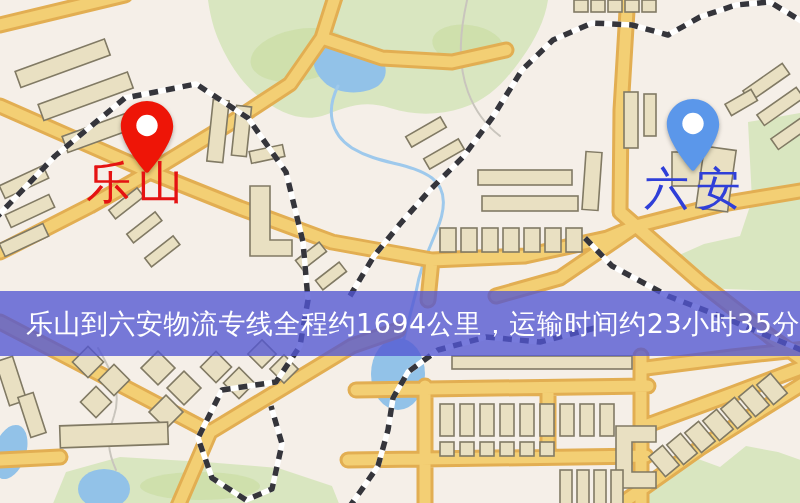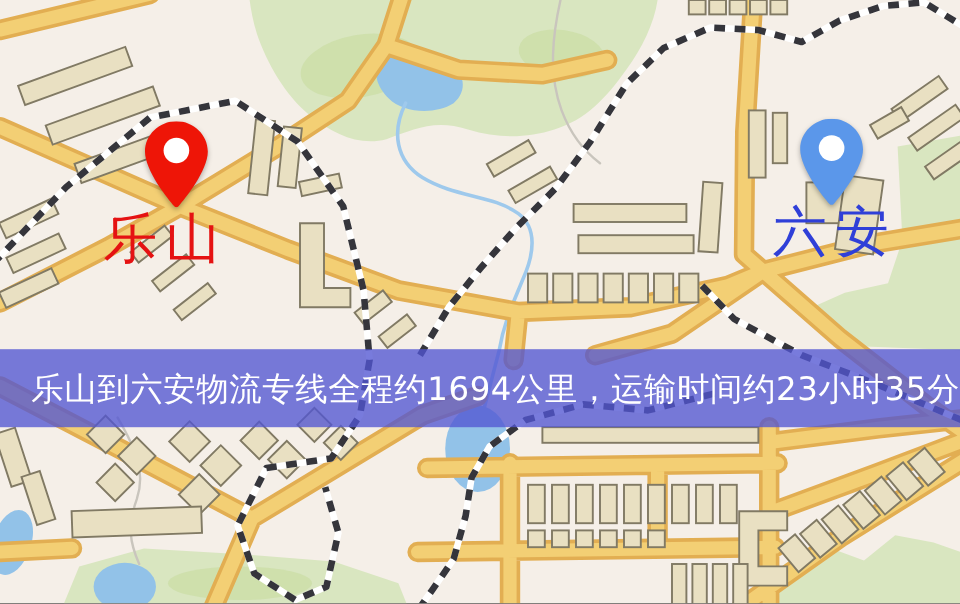--- a/index.html
+++ b/index.html
@@ -23,22 +23,22 @@
   .pin svg{width:100%;height:100%;display:block;}
   .pin-origin-body{fill:var(--pin-origin);}
   .pin-dest-body{fill:var(--pin-dest);}
   .pin-hole{fill:#ffffff;}
   .map-label{
     position:absolute;text-align:center;line-height:1;
     font-size:45px;letter-spacing:7px;font-weight:500;
     font-family:"DejaVu Serif","Liberation Serif",serif;
     white-space:nowrap;pointer-events:none;
   }
-  .label-origin{left:58px;top:176px;width:160px;color:var(--label-origin);}
-  .label-dest{left:616px;top:170px;width:160px;color:var(--label-dest);}
+  .label-origin{left:58px;top:160px;width:160px;color:var(--label-origin);}
+  .label-dest{left:616px;top:170px;width:160px;color:var(--label-dest);font-family:Liberation Mono, monospace;}
   .banner{
     position:absolute;left:0;top:291px;width:800px;height:65px;
     display:flex;align-items:center;
   }
   .banner::before{
     content:"";position:absolute;inset:0;
     background:var(--banner-bg);opacity:.78;
   }
   .banner-text{
     position:relative;padding-left:26px;color:var(--banner-text);

